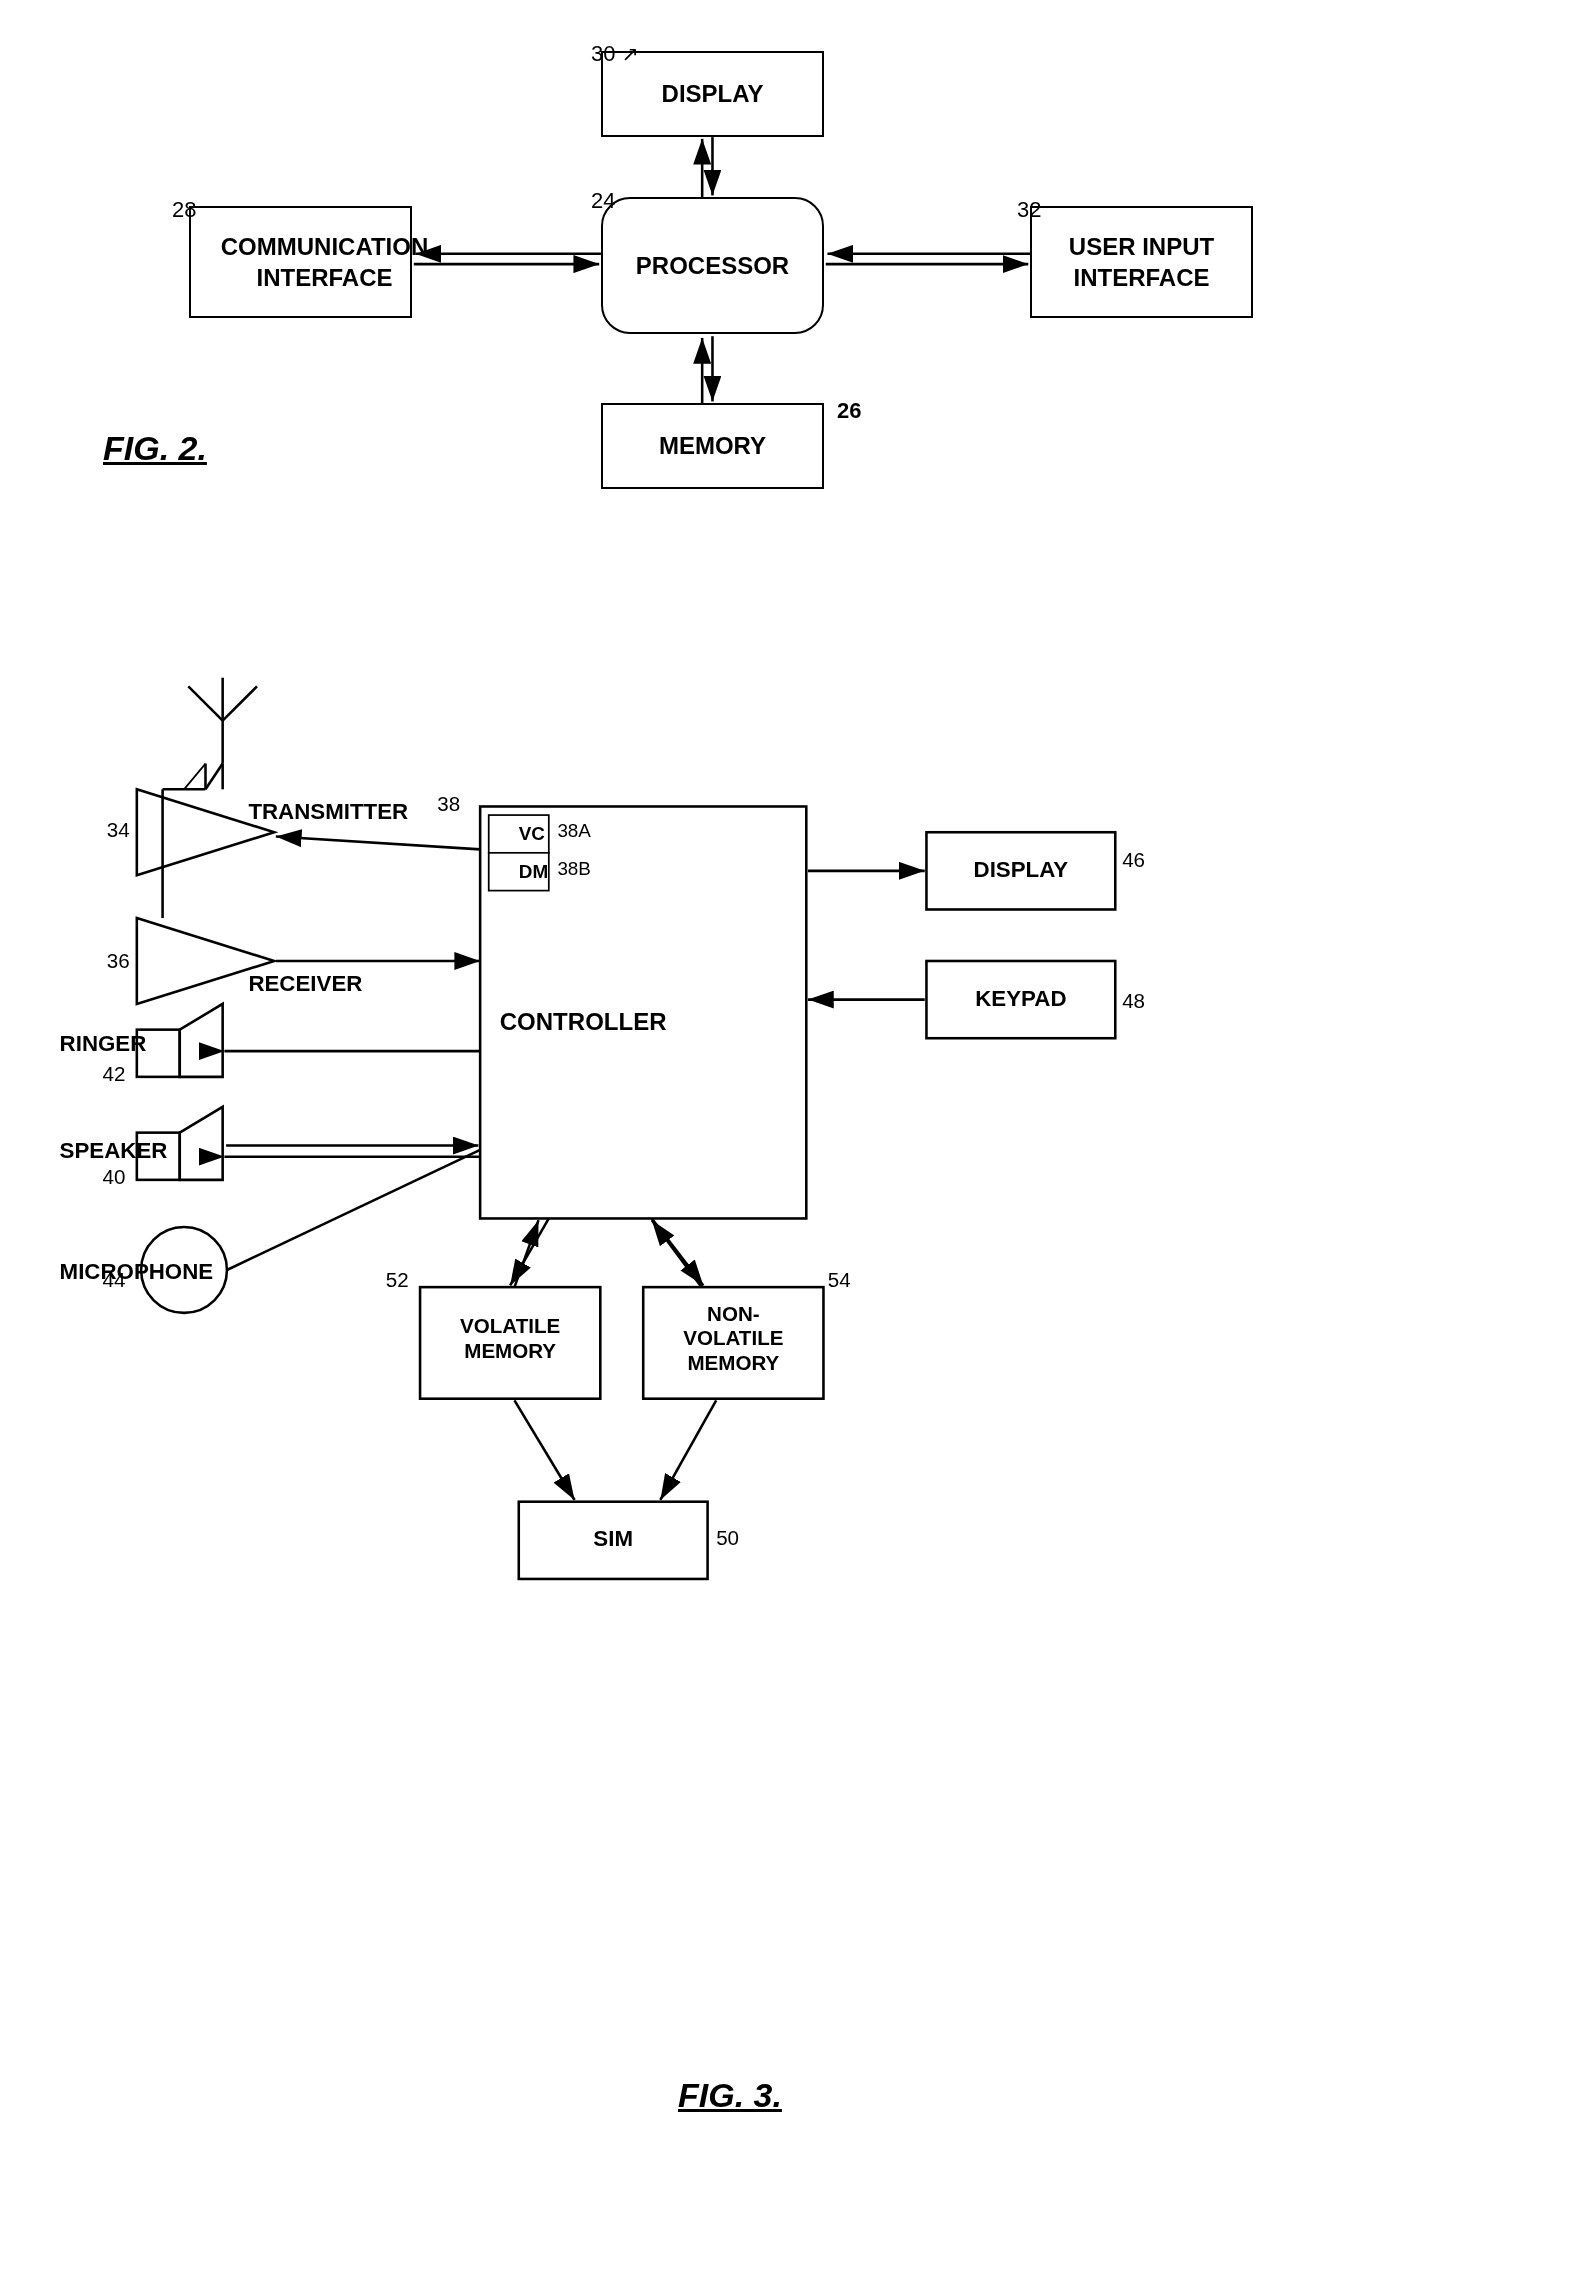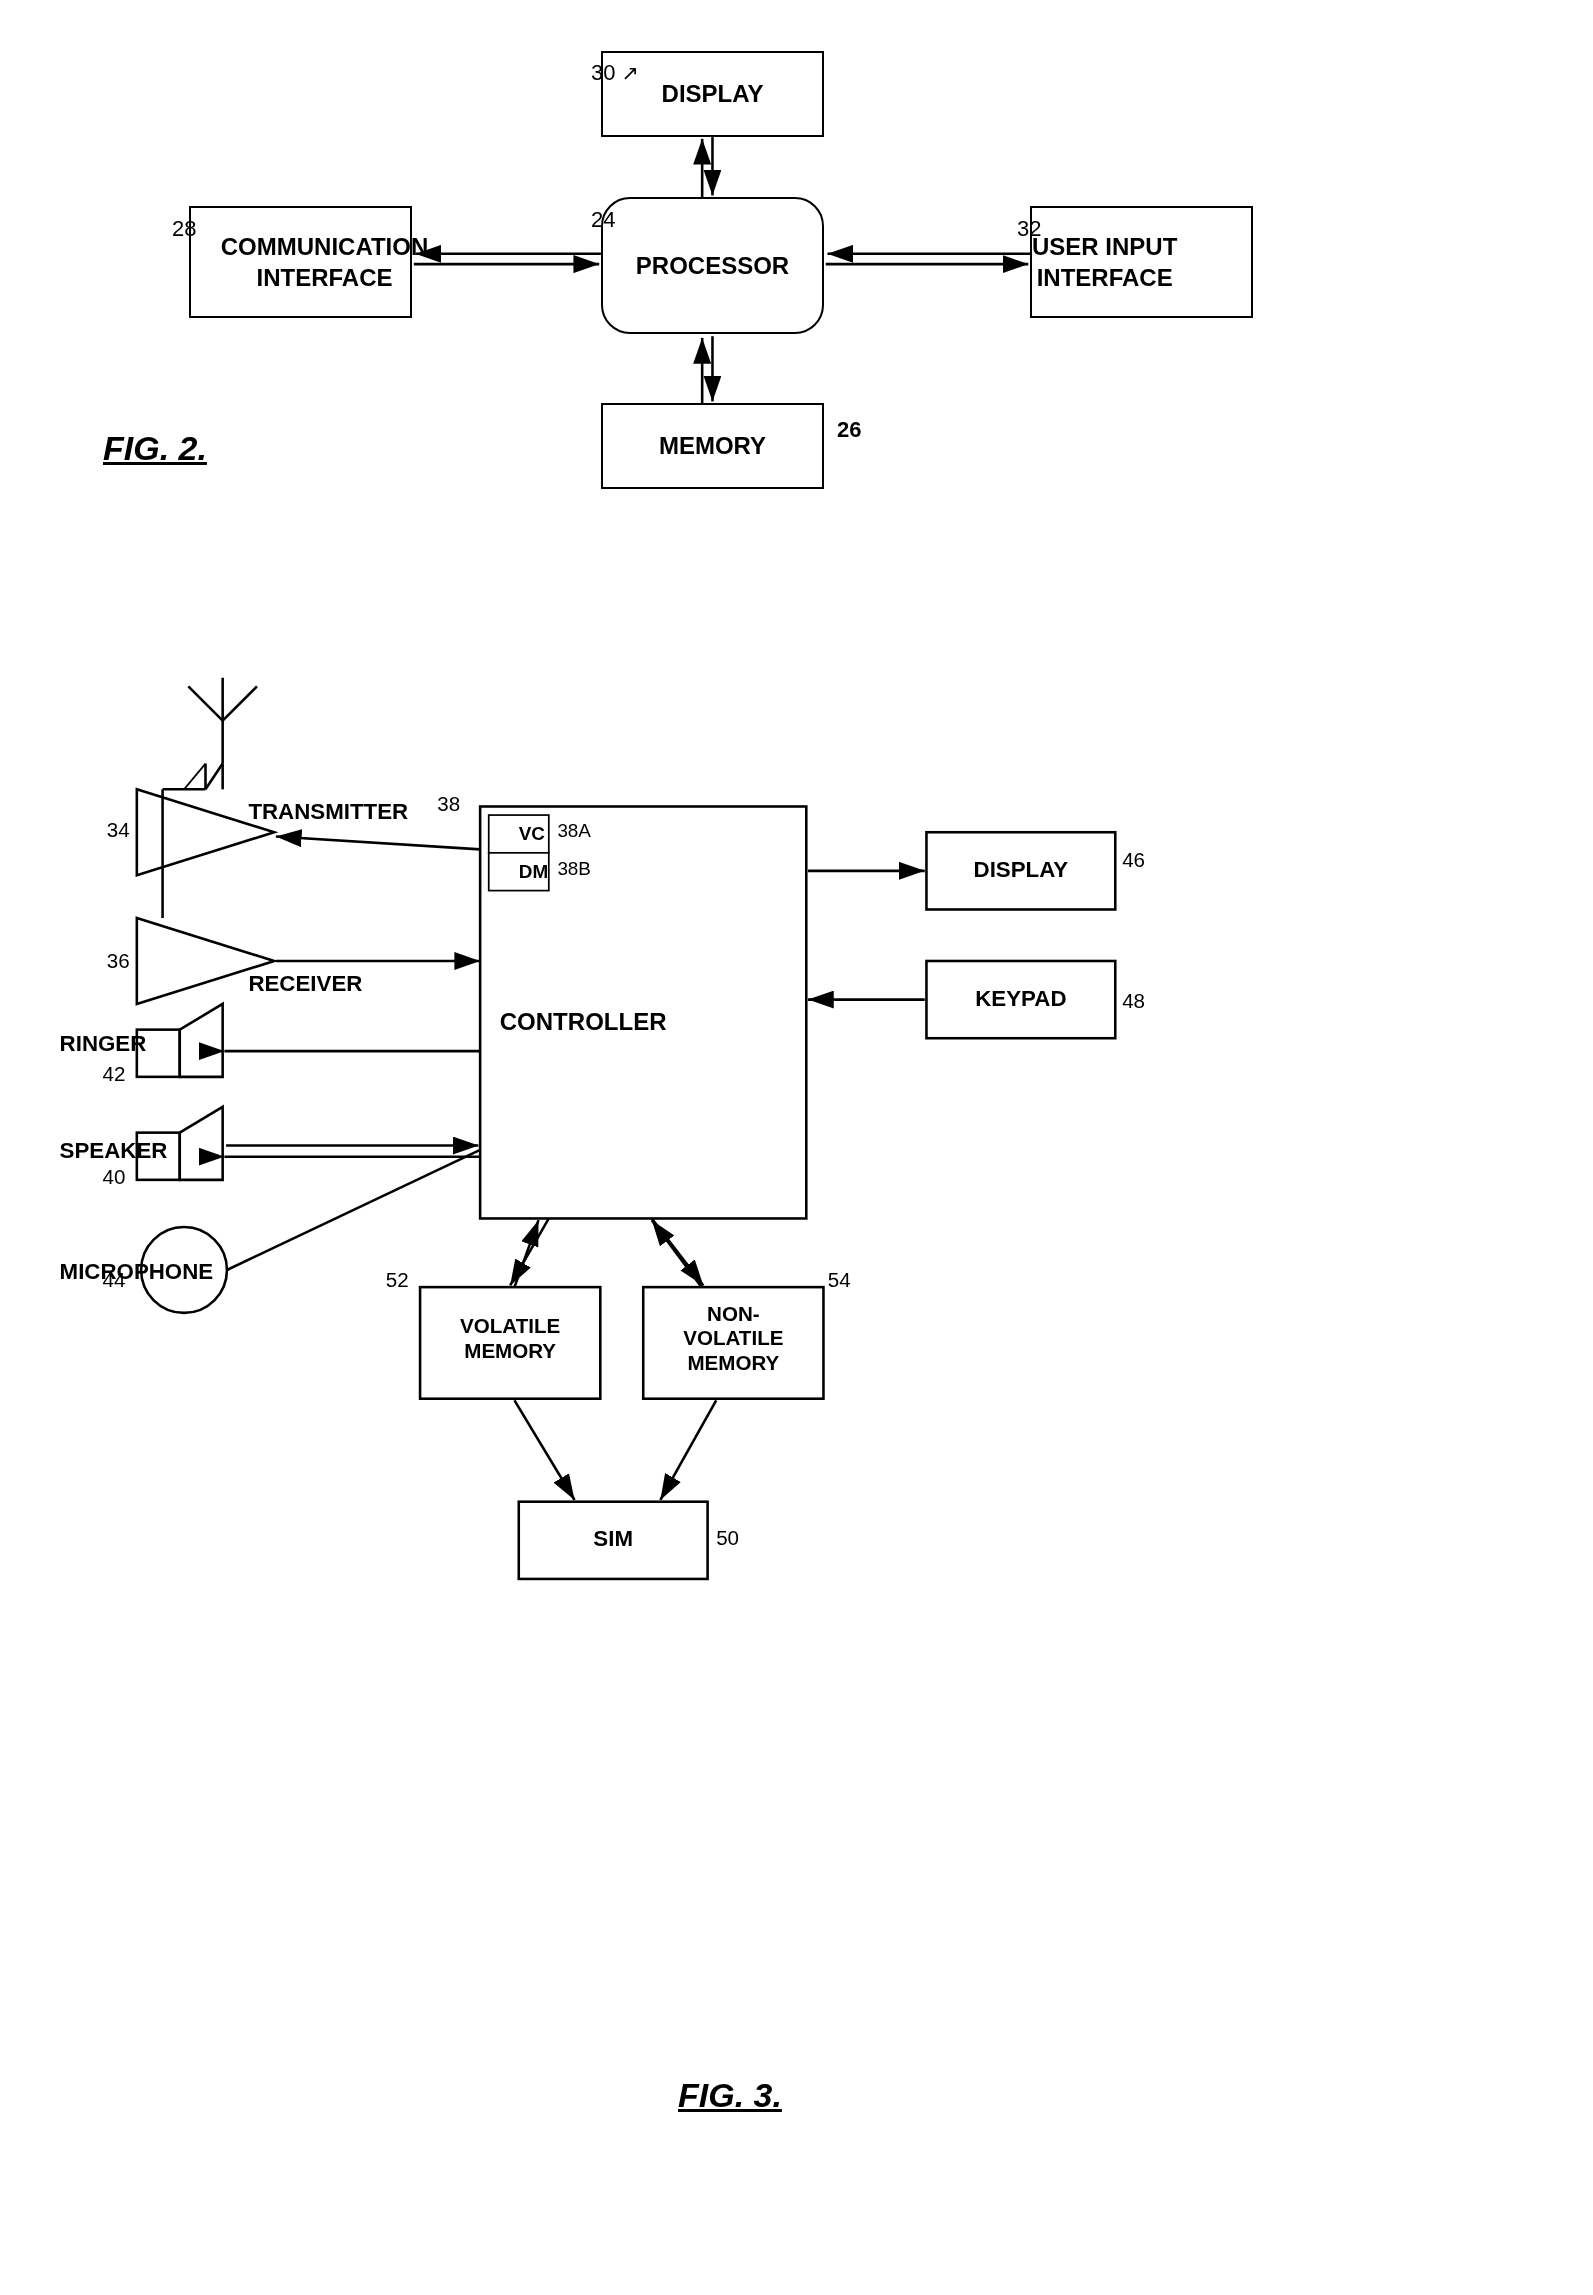--- a/index.html
+++ b/index.html
@@ -76,21 +76,20 @@
       height: 112px;
       top: 172px;
       left: 944px;
     }
 
     
     .ref-num {
       position: absolute;
       font-size: 22px;
       font-weight: normal;
-      margin-top: 19px;
     }
 
     
     .fig-label {
       position: absolute;
       font-size: 34px;
       font-weight: bold;
       text-decoration: underline;
       font-style: italic;
     }
@@ -173,21 +172,21 @@
     </div>
 
     <div class="box comm-box" style="display:flex; align-items:center; justify-content:center; text-align:center;padding-left:48px;">
       <span style="white-space:pre-line;">COMMUNICATION
 INTERFACE</span>
     </div>
     <div class="ref-num" style="top:163px; left:86px;">
       <span>28</span>
     </div>
 
-    <div class="box user-input-box" style="display:flex; align-items:center; justify-content:flex-start; text-align:center;">
+    <div class="box user-input-box" style="display:flex; align-items:center; justify-content:center; text-align:center;">
       <span style="white-space:pre-line;">USER INPUT
 INTERFACE</span>
     </div>
     <div class="ref-num" style="top:163px; left:931px;">
       <span>32</span>
     </div>
 
     <div class="fig-label" style="top:395px; left:17px;text-align:center;">
       <span>FIG. 2.</span>
     </div>

